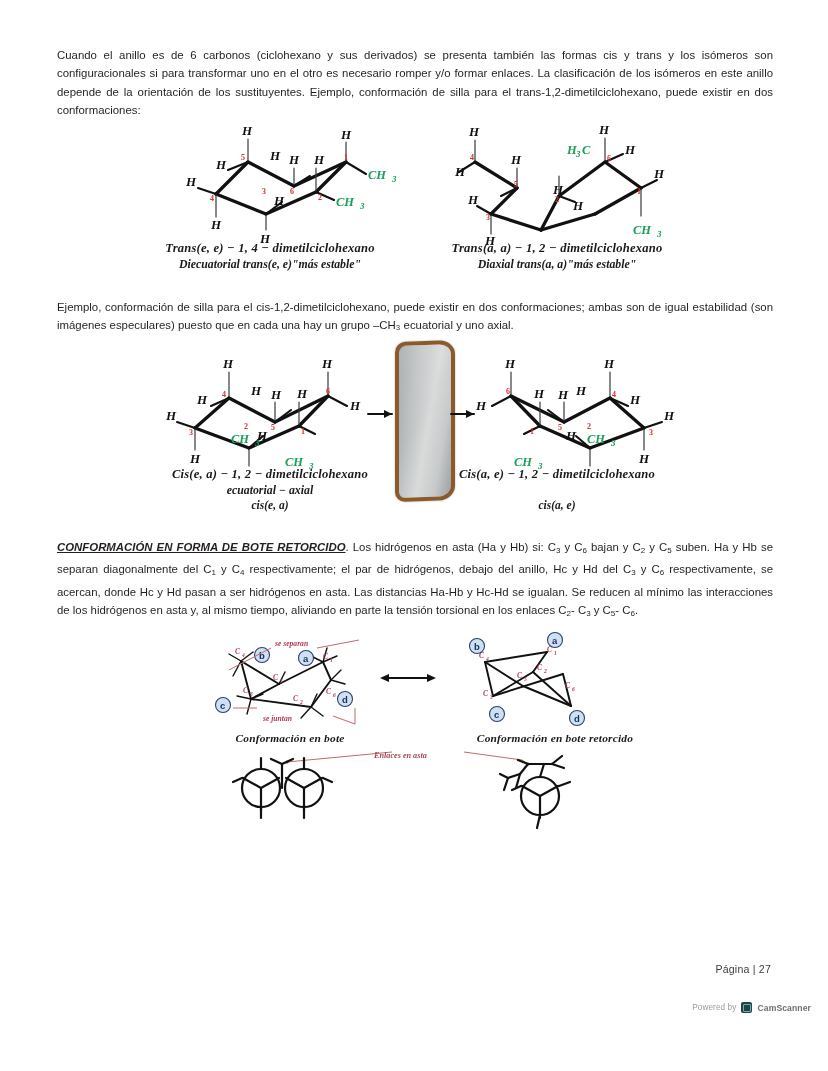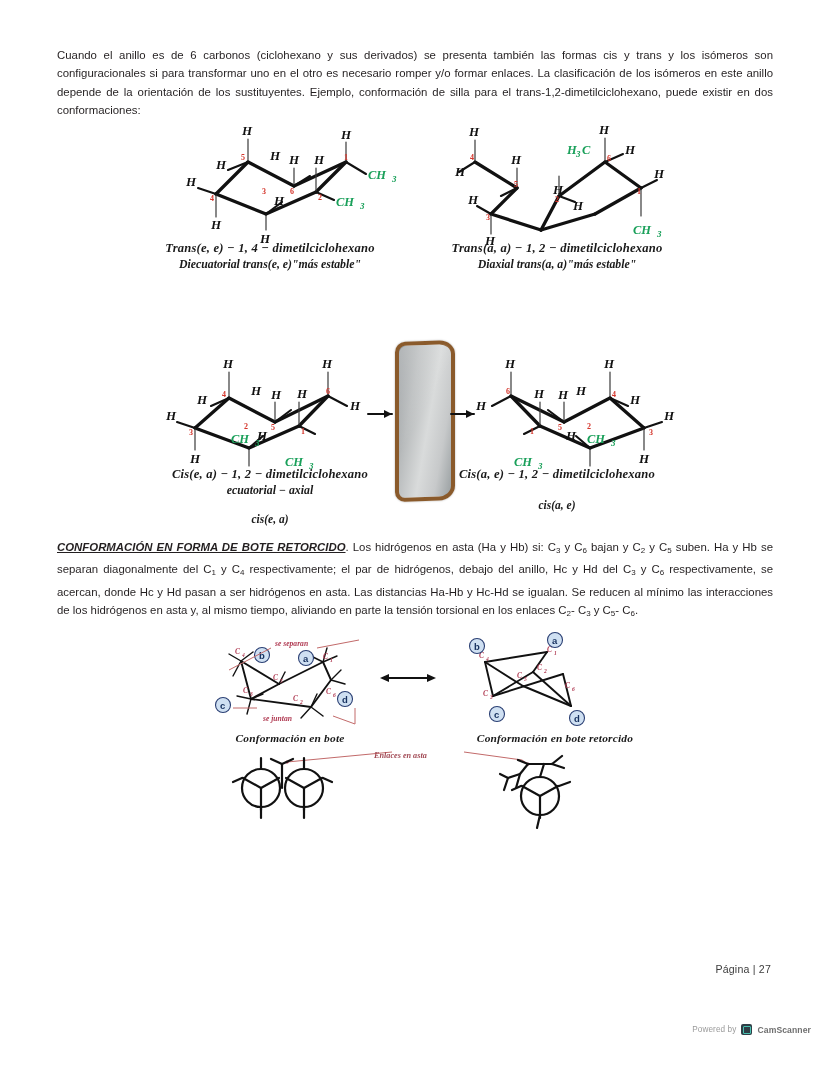--- a/index.html
+++ b/index.html
@@ -24,21 +24,21 @@
   .cap-l2{font-size:11.8px;line-height:15.5px;}
   .cap-l3{font-size:11.5px;line-height:15px;}
   .fig{position:absolute;}
   .fig svg{display:block;overflow:visible;}
   .footer-page{
     position:absolute;right:57px;top:963px;
     font-size:10.6px;color:#3c3c3c;letter-spacing:.2px;
   }
   .cs{
     position:absolute;right:17px;top:1002px;
-    display:flex;align-items:center;gap:5px;margin-top:22px;
+    display:flex;align-items:center;gap:5px;
   }
   .cs-txt{font-size:8.2px;color:#9a9a9a;letter-spacing:.1px;}
   .cs-logo{
     width:11px;height:11px;border-radius:2px;background:#2f3e46;
     display:flex;align-items:center;justify-content:center;
   }
   .cs-logo i{
     display:block;width:6px;height:6px;border:1.2px solid #49c2b1;
     border-radius:1px;font-style:normal;
   }
@@ -177,20 +177,21 @@
       <text class="lblM" x="178" y="116">CH</text>
         <text class="lblM" x="202" y="119" style="font-size:9px">3</text>
     </svg>
   </div>
 
   <div class="caption cap-l1" style="left:145px;top:240px;width:250px;">Trans(e, e) − 1, 4 − dimetilciclohexano</div>
   <div class="caption cap-l2" style="left:145px;top:257px;width:250px;">Diecuatorial trans(e, e)"más estable"</div>
   <div class="caption cap-l1" style="left:432px;top:240px;width:250px;">Trans(a, a) − 1, 2 − dimetilciclohexano</div>
   <div class="caption cap-l2" style="left:432px;top:257px;width:250px;">Diaxial trans(a, a)"más estable"</div>
 
+  <div class="para" style="left:57px;top:298px;width:716px;">Ejemplo, conformación de silla para el cis-1,2-dimetilciclohexano, puede existir en dos conformaciones; ambas son de igual estabilidad (son imágenes especulares) puesto que en cada una hay un grupo –CH₃ ecuatorial y uno axial.</div>
 
   <div class="fig" style="left:165px;top:340px;">
     <svg width="230" height="130" viewBox="0 0 230 130">
       <path class="bondT" d="M30,88 L64,58"></path>
       <path class="bondT" d="M64,58 L110,82"></path>
       <path class="bondT" d="M110,82 L163,56"></path>
       <path class="bondT" d="M163,56 L134,86"></path>
       <path class="bondT" d="M134,86 L84,108"></path>
       <path class="bondT" d="M84,108 L30,88"></path>
 
@@ -283,21 +284,21 @@
 
       <text class="lblM" x="139" y="103">CH</text>
         <text class="lblM" x="163" y="106" style="font-size:9px">3</text>
       <text class="lblM" x="66" y="126">CH</text>
         <text class="lblM" x="90" y="129" style="font-size:9px">3</text>
     </svg>
   </div>
 
   <div class="caption cap-l1" style="left:145px;top:466px;width:250px;">Cis(e, a) − 1, 2 − dimetilciclohexano</div>
   <div class="caption cap-l2" style="left:145px;top:483px;width:250px;">ecuatorial − axial</div>
-  <div class="caption cap-l3" style="left:145px;top:498px;width:250px;margin-top:14px;">cis(e, a)</div>
+  <div class="caption cap-l3" style="left:145px;top:498px;width:250px;">cis(e, a)</div>
   <div class="caption cap-l1" style="left:432px;top:466px;width:250px;">Cis(a, e) − 1, 2 − dimetilciclohexano</div>
   <div class="caption cap-l3" style="left:432px;top:498px;width:250px;">cis(a, e)</div>
 
   <div class="para" style="left:57px;top:538px;width:716px;">
     <span class="hdr-run">CONFORMACIÓN EN FORMA DE BOTE RETORCIDO</span><span>. Los hidrógenos en asta (Ha y Hb) si: C<sub>3</sub> y C<sub>6</sub> bajan y C<sub>2</sub> y C<sub>5</sub> suben. Ha y Hb se separan diagonalmente del C<sub>1</sub> y C<sub>4</sub> respectivamente; el par de hidrógenos, debajo del anillo, Hc y Hd del C<sub>3</sub> y C<sub>6</sub> respectivamente, se acercan, donde Hc y Hd pasan a ser hidrógenos en asta. Las distancias Ha-Hb y Hc-Hd se igualan. Se reducen al mínimo las interacciones de los hidrógenos en asta y, al mismo tiempo, aliviando en parte la tensión torsional en los enlaces C<sub>2</sub>- C<sub>3</sub> y C<sub>5</sub>- C<sub>6</sub>.</span>
   </div>
 
   <div class="fig" style="left:205px;top:636px;">
     <svg width="170" height="95" viewBox="0 0 170 95">
 

